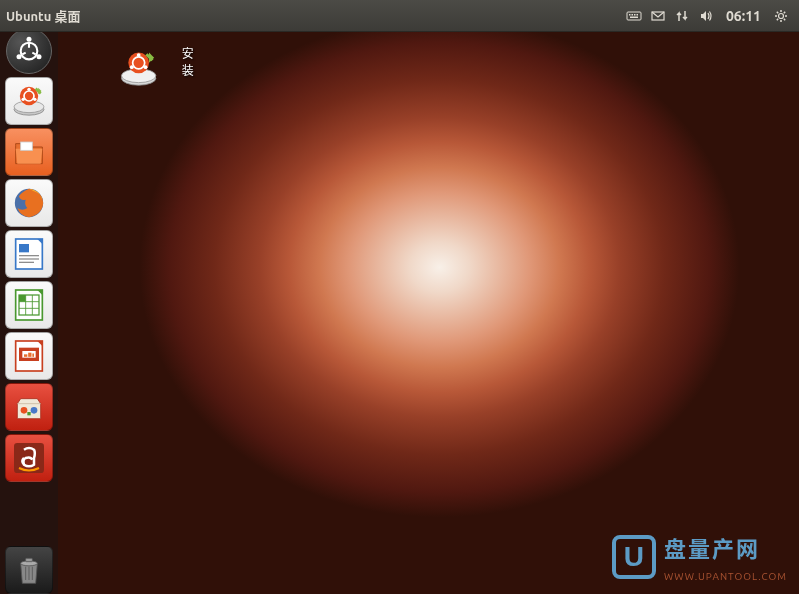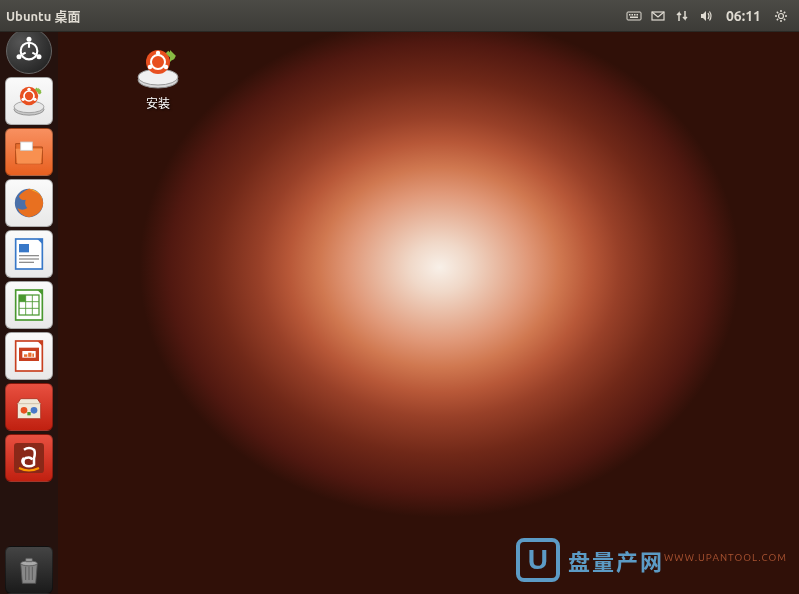--- a/index.html
+++ b/index.html
@@ -37,39 +37,39 @@
 .dash { background: radial-gradient(circle at 30% 30%, #555, #1a1a1a); border: 1px solid #666; border-radius: 24px; width: 46px; height: 46px; }
 .dash svg { width: 30px; height: 30px; }
 .tile { background: linear-gradient(#fafafa, #e8e8e8); border: 1px solid rgba(0,0,0,0.3); }
 .tile-orange { background: linear-gradient(#f89060, #e86020); border: 1px solid rgba(0,0,0,0.3); }
 .tile-red { background: linear-gradient(#e85040, #c02010); border: 1px solid rgba(0,0,0,0.3); }
 .tile-dark { background: linear-gradient(#444, #1a1a1a); border: 1px solid rgba(0,0,0,0.4); }
 .launcher-item svg { width: 40px; height: 40px; }
 .launcher-spacer { flex: 1; }
 .desktop { position: absolute; top: 24px; left: 58px; right: 0; bottom: 0; }
 .desktop-icon {
-  position: absolute; width: 80px; display: flex; flex-direction: column;
-  align-items: center; cursor: pointer; gap: 2px;
+  position: absolute; width: 80px; display: flex; flex-direction: row;
+  cursor: pointer; gap: 18px;
 }
 .desktop-icon .icon-img { width: 48px; height: 48px; }
 .desktop-icon .label {
   color: #fff; font-size: 12px; text-align: center;
   text-shadow: 1px 1px 2px rgba(0,0,0,0.9);
 }
 .watermark {
   position: absolute; right: 12px; bottom: 12px;
   display: flex; align-items: center; gap: 8px;
   color: rgba(100,180,230,0.85); pointer-events: none;
 }
 .watermark-u {
   width: 44px; height: 44px; border: 4px solid rgba(100,180,230,0.85);
   border-radius: 8px; display: flex; align-items: center; justify-content: center;
   font-size: 28px; font-weight: bold; font-family: Arial;
 }
-.watermark-text { display: flex; flex-direction: row; }
+.watermark-text { display: flex; flex-direction: column; }
 .watermark-main { font-size: 22px; font-weight: bold; letter-spacing: 2px; }
 .watermark-sub { font-size: 10px; color: rgba(200,100,60,0.8); letter-spacing: 1px; margin-top: 8px; }
 </style>
 </head>
 <body>
 
 <div class="topbar">
   <span class="topbar-title">Ubuntu 桌面</span>
   <span class="topbar-spacer"></span>
   <span class="topbar-icon">

